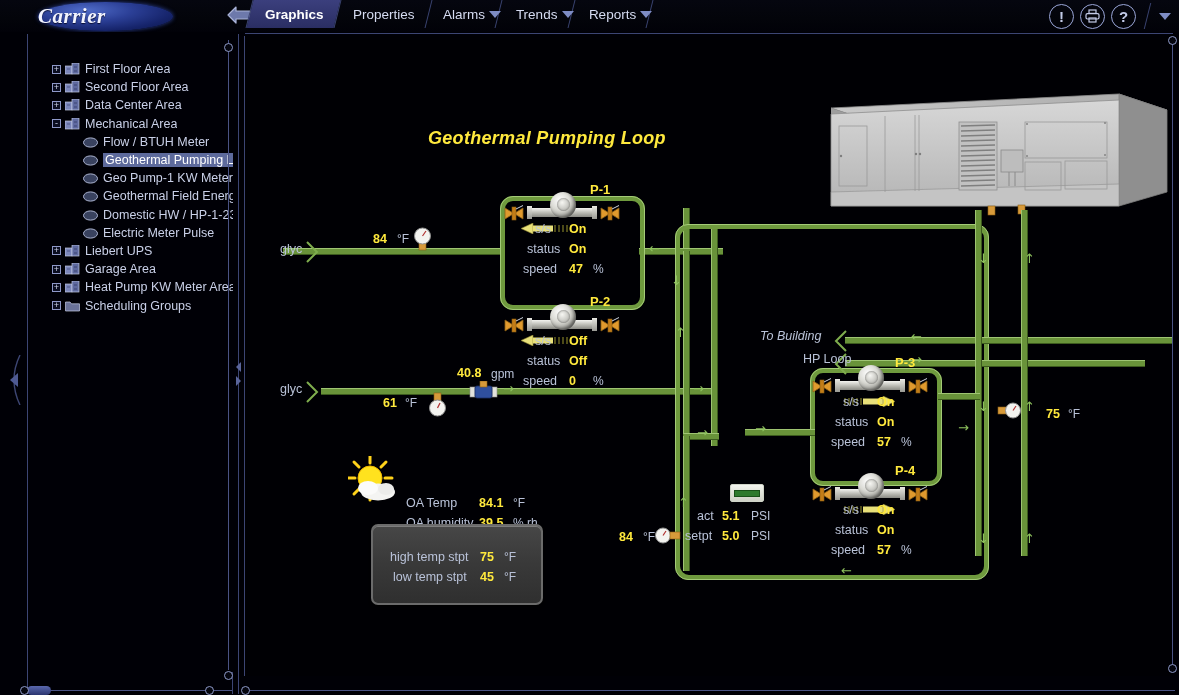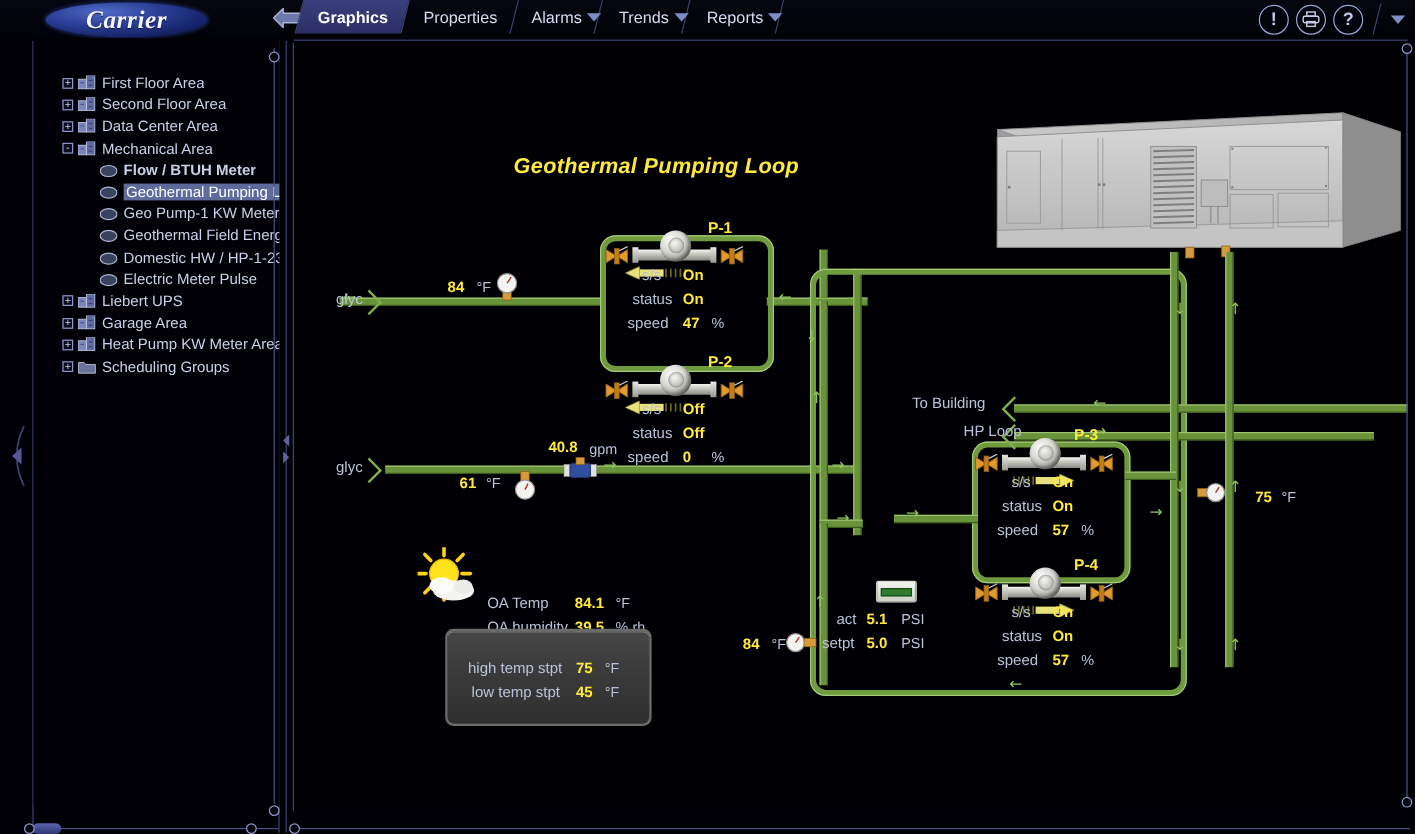--- a/index.html
+++ b/index.html
@@ -15,21 +15,21 @@
   #header {
     position: absolute; left:0; top:0; width:1179px; height:32px;
     background: linear-gradient(180deg,#05060f 0%, #03040a 60%, #010108 100%);
     overflow:hidden;
   }
   #logo-wrap { position:absolute; left:38px; top:2px; width:135px; height:30px; }
   #logo-ellipse {
     width:135px; height:29px; border-radius:50%;
     background: radial-gradient(ellipse at 35% 28%, #4f6bc8 0%, #2b3f96 38%, #16246b 70%, #0b1442 100%);
     box-shadow: 0 0 4px #2a3f90;
-    display:flex; align-items:center; justify-content:center;
+    display:flex; align-items:center; 
   }
   #logo-text {
     font-family:"Liberation Serif", serif; font-style:italic; font-weight:700;
     font-size:21px; color:#f2f4ff; letter-spacing:.5px;
     text-shadow: 0 1px 1px #0a0f33;
   }
   #back-arrow { position:absolute; left:226px; top:5px; width:26px; height:20px; }
   .tabs { position:absolute; left:249px; top:0; height:32px; display:flex; align-items:flex-start; }
   .tab {
     position:relative; height:28px; padding:0 13px 0 15px;
@@ -248,21 +248,21 @@
           <div class="exp">-</div>
           <div class="folder-ic"><svg width="15" height="12" viewBox="0 0 15 12">
               <rect x="0" y="3" width="7" height="8" fill="#7b86ba" stroke="#c3cae4" stroke-width="0.7"></rect>
               <rect x="7" y="0" width="7" height="11" fill="#5f6aa0" stroke="#c3cae4" stroke-width="0.7"></rect>
               <line x1="2" y1="6" x2="5" y2="6" stroke="#3b4270" stroke-width="0.7"></line>
               <line x1="9" y1="4" x2="12" y2="4" stroke="#2f3560" stroke-width="0.7"></line>
               <line x1="9" y1="8" x2="12" y2="8" stroke="#2f3560" stroke-width="0.7"></line>
             </svg></div>
           <span class="tlabel">Mechanical Area</span>
         </div>
-        <div class="tnode" style="padding-left: 42px; font-weight: bold;">
+        <div class="tnode" style="padding-left: 42px;">
           <div class="exp-spacer"></div>
           <div class="dot-ic"><svg width="15" height="11" viewBox="0 0 15 11">
               <ellipse cx="7.5" cy="5.5" rx="7" ry="4.6" fill="#39425f" stroke="#aeb6d4" stroke-width="1"></ellipse>
             </svg></div>
           <span class="tlabel">Flow / BTUH Meter</span>
         </div>
         <div class="tnode sel" style="padding-left: 42px;">
           <div class="exp-spacer"></div>
           <div class="dot-ic"><svg width="15" height="11" viewBox="0 0 15 11">
               <ellipse cx="7.5" cy="5.5" rx="7" ry="4.6" fill="#39425f" stroke="#aeb6d4" stroke-width="1"></ellipse>
@@ -479,21 +479,21 @@
       </svg>
     <svg style="position:absolute;left:588px;top:293px;" width="16" height="24">
       <path d="M13 2 L3 12 L13 22" fill="none" stroke="#7fae4e" stroke-width="2"></path>
       </svg>
     <svg style="position:absolute;left:588px;top:316px;" width="16" height="24">
       <path d="M13 2 L3 12 L13 22" fill="none" stroke="#7fae4e" stroke-width="2"></path>
       </svg>
 
     <div class="lbl" style="left:35px;  top:206px;">glyc</div>
     <div class="lbl" style="left:35px;  top:346px;">glyc</div>
-    <div class="lbl" style="left:515px; top:293px;">To Building</div>
+    <div class="lbl" style="left:515px; top:293px;font-style:italic;">To Building</div>
     <div class="lbl" style="left:523px; top:316px;margin-left:35px;">HP Loop</div>
 
     <div class="val" style="left:128px; top:196px;">84</div>
     <div class="unit" style="left:152px; top:196px;">°F</div>
     <div class="gauge" style="left:165px; top:190px;">
       <svg width="26" height="26" viewBox="0 0 26 26">
         <rect x="9" y="13" width="7" height="11" fill="#d79a3a" stroke="#8d5f14" stroke-width="0.6"></rect>
         <circle cx="12.5" cy="10" r="8" fill="#f3f3f0" stroke="#8f8f8f" stroke-width="1"></circle>
         <line x1="12.5" y1="10" x2="16" y2="5" stroke="#b03030" stroke-width="1.2"></line>
       </svg>

